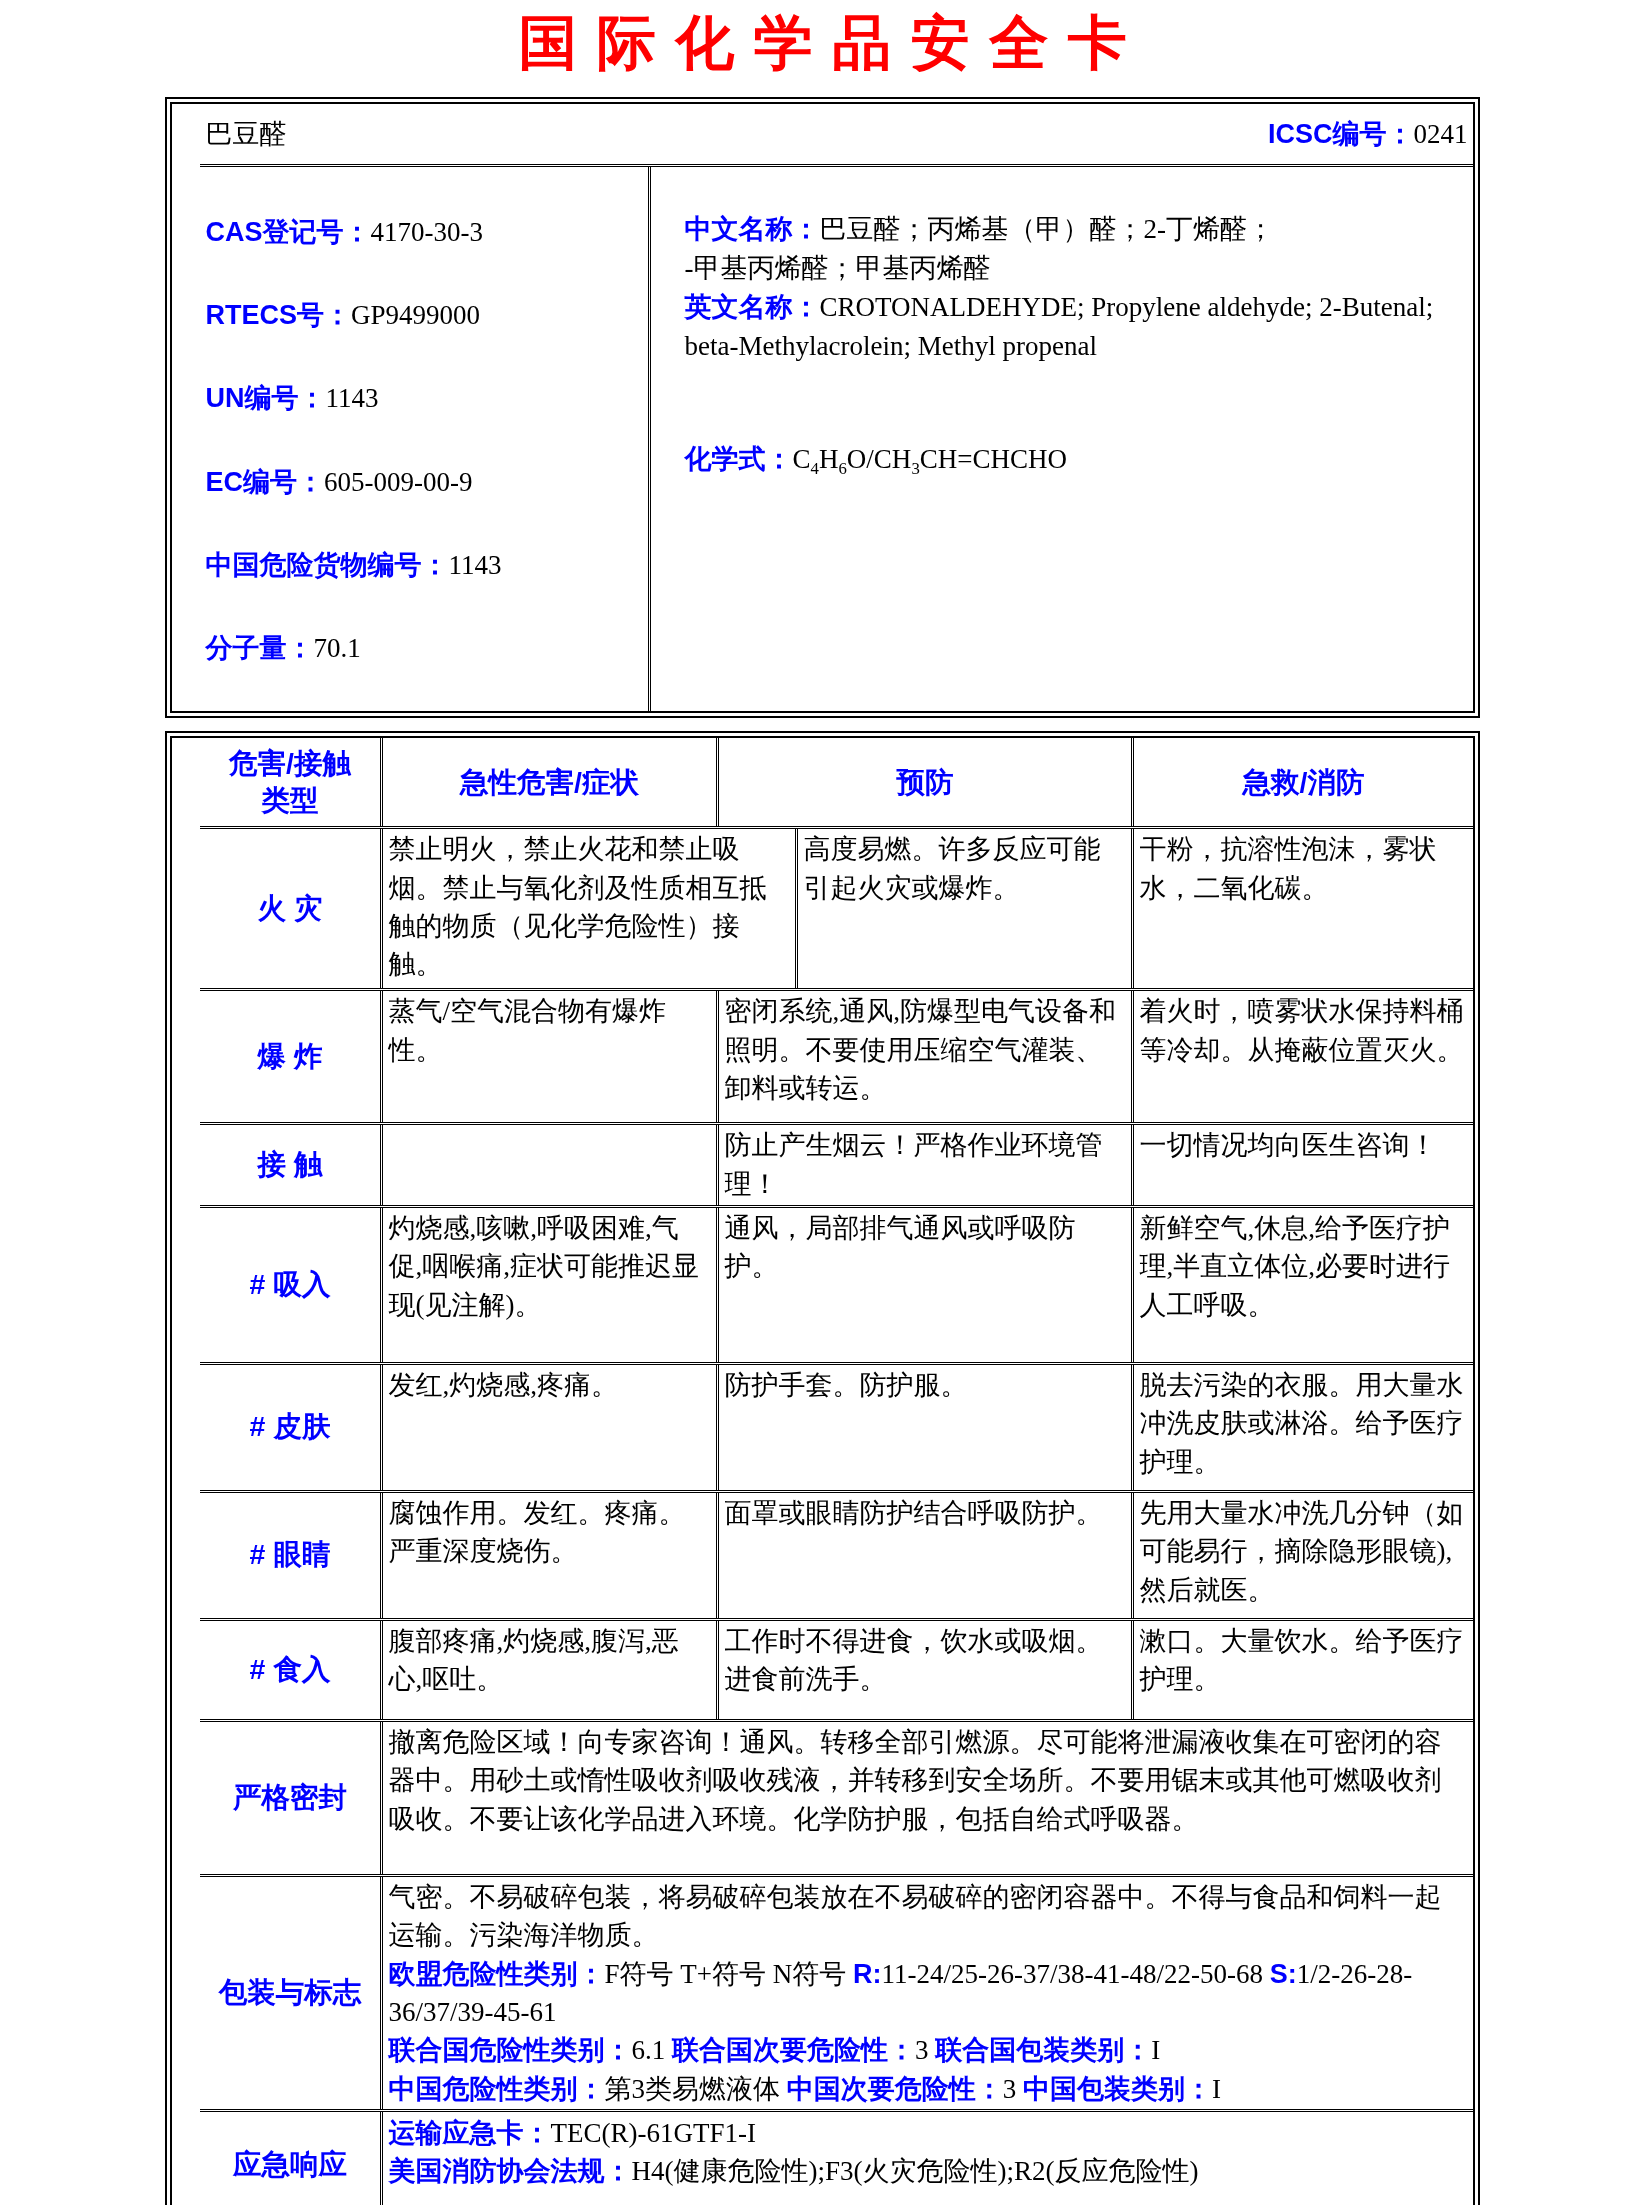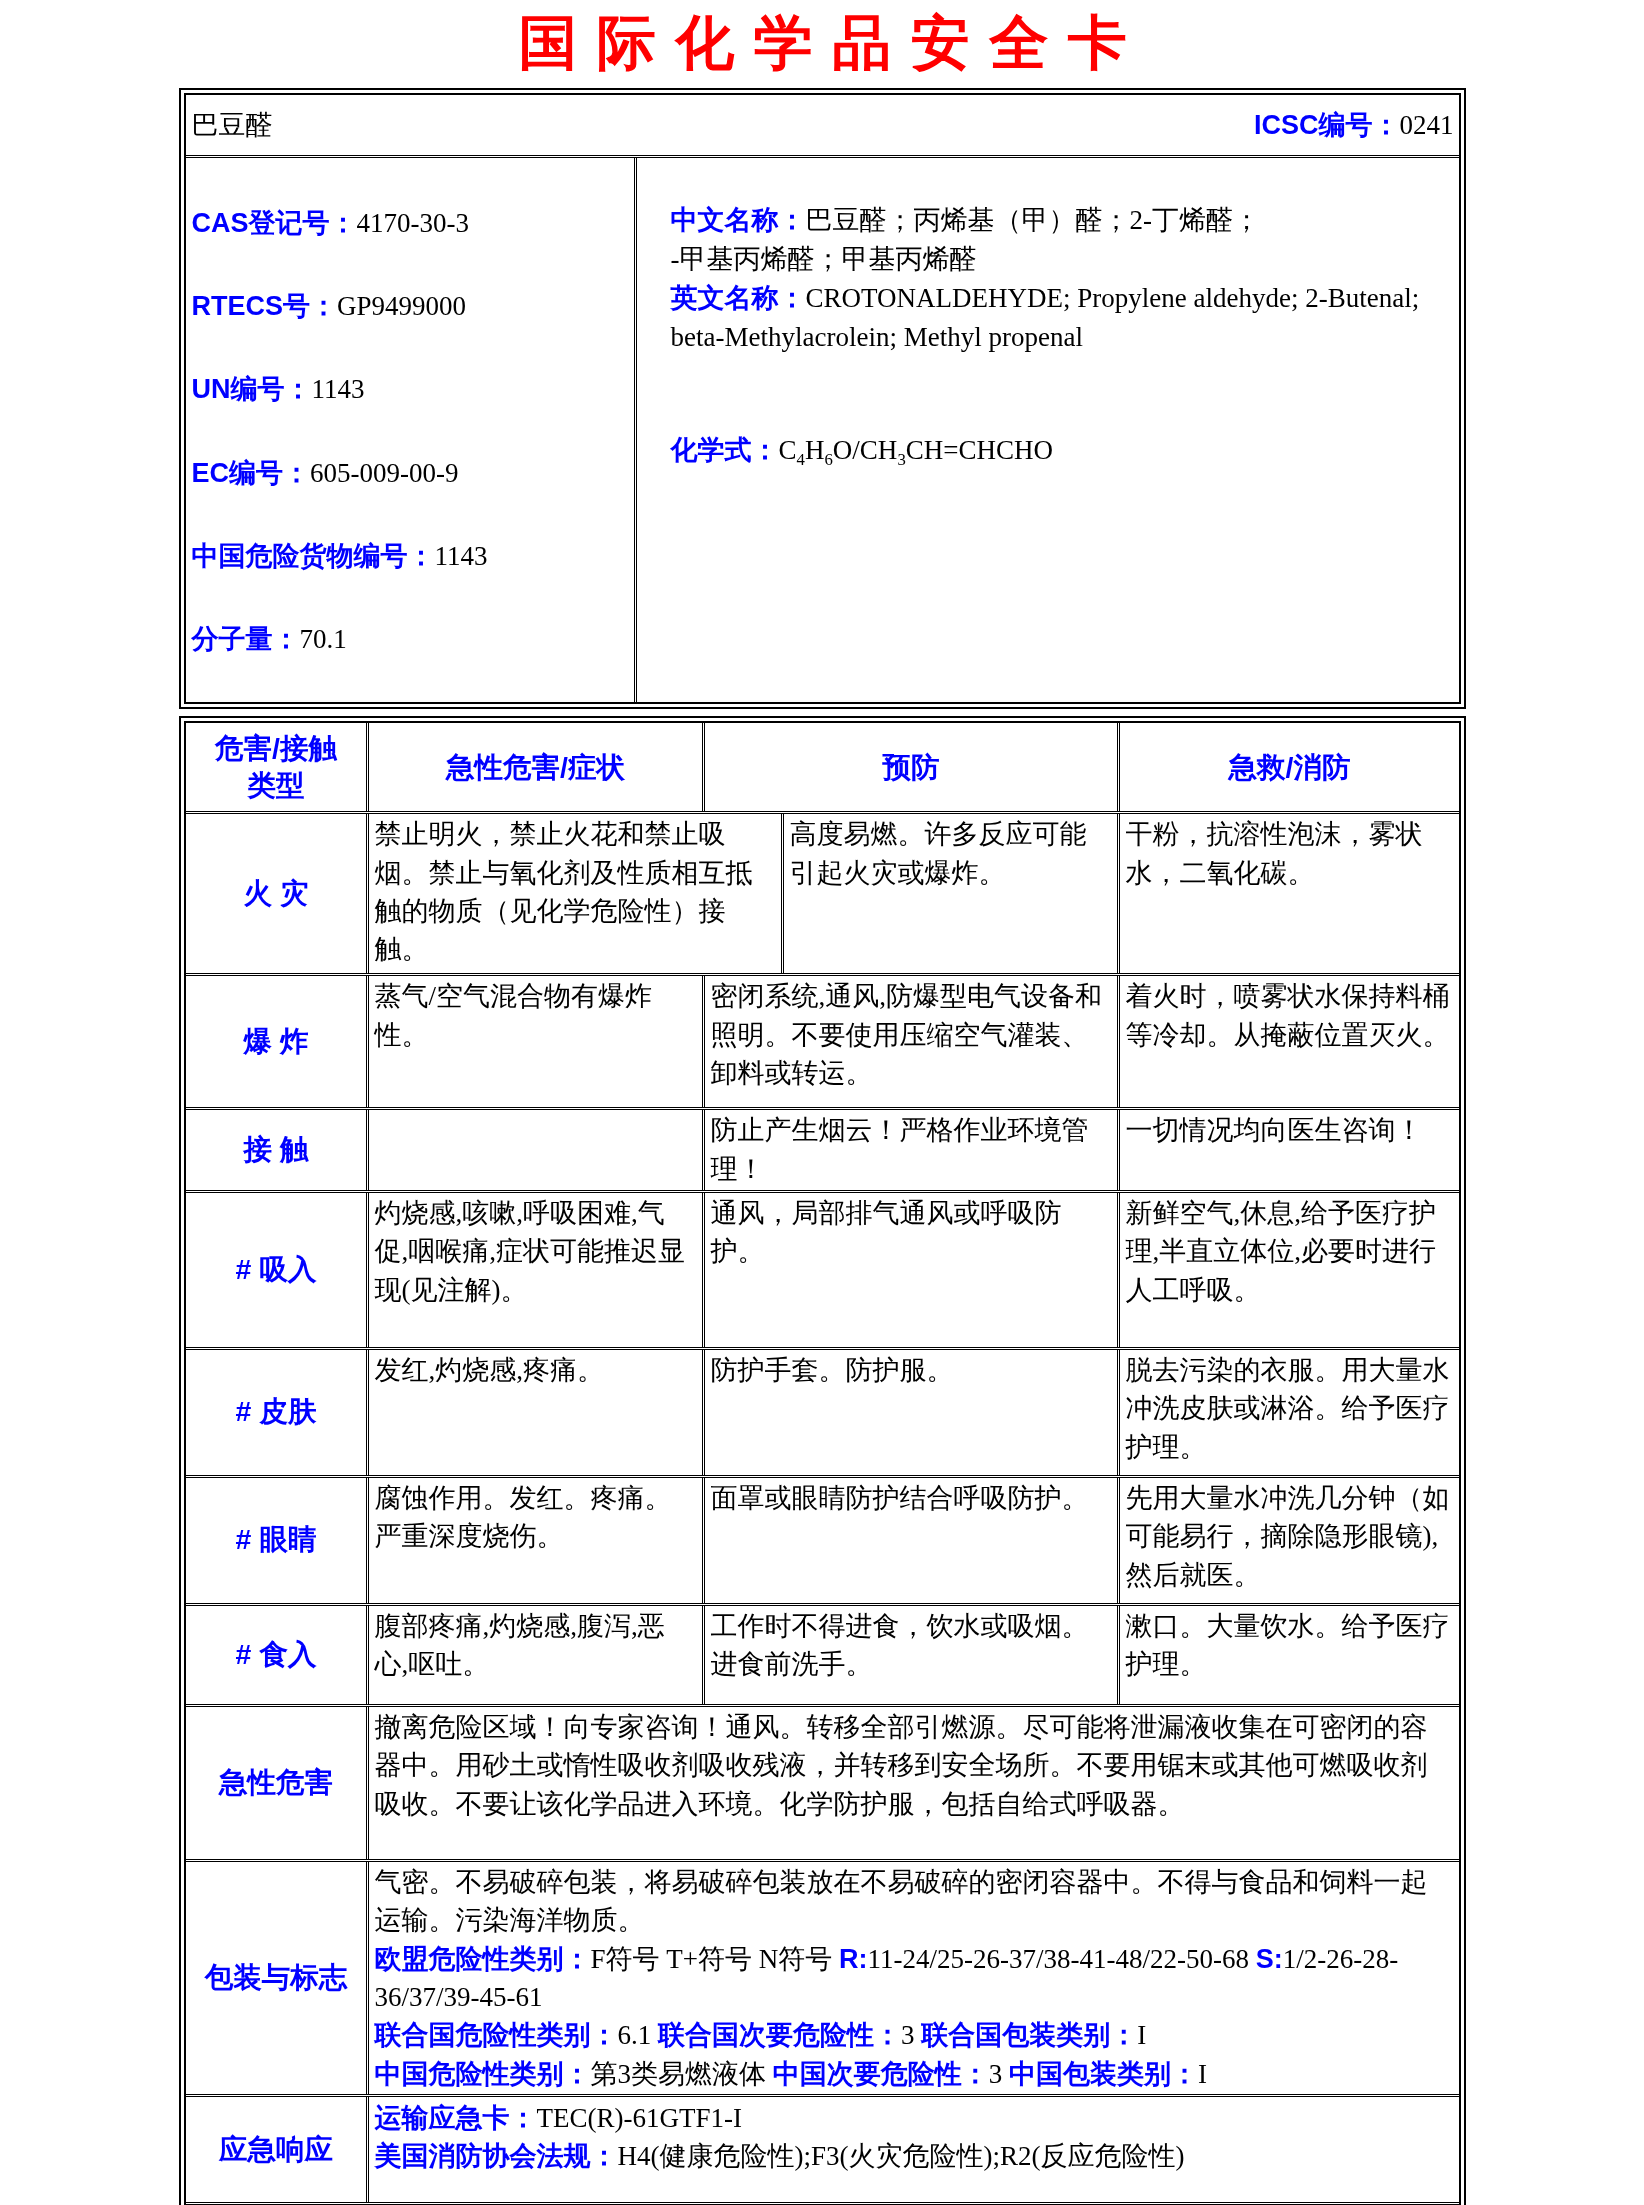--- a/index.html
+++ b/index.html
@@ -9,22 +9,23 @@
     font-size:27px;color:#000;line-height:1.42;
     -webkit-font-smoothing:antialiased;
   }
   .page-title{
     text-align:center;color:#ff0000;
     font-family:"Liberation Sans","DejaVu Sans",sans-serif;
     font-weight:bold;font-size:59px;letter-spacing:19.5px;
     padding:11px 0 8.3px 19.5px;line-height:1.1;
   }
   .tbl{
-    width:1273px;margin:4px auto;border:7px double #000;
+    width:1273px;margin:13px auto;border:7px double #000;
     background:#fff;
+    padding-left:28px;
   }
   .tbl2{margin-top:7px;}
   .row{display:flex;border-bottom:3.5px double #000;align-items:stretch;}
   .row:last-child{border-bottom:none;gap:28px;}
   .cell{
     border-right:3.5px double #000;padding:1.4px 5.6px;box-sizing:border-box;
     white-space:pre-line;overflow:hidden;
   }
   .cell:last-child{border-right:none;}
   .b,.lbl{
@@ -142,21 +143,21 @@
   </div>
 
   <div class="row" style="min-height:98px;">
     <div class="cell label-cell"># 食入</div>
     <div class="cell col-symptoms">腹部疼痛,灼烧感,腹泻,恶心,呕吐。</div>
     <div class="cell col-prevention">工作时不得进食，饮水或吸烟。进食前洗手。</div>
     <div class="cell col-response">漱口。大量饮水。给予医疗护理。</div>
   </div>
 
   <div class="row" style="min-height:152px;">
-    <div class="cell label-cell">急性危害</div>
+    <div class="cell label-cell">严格密封</div>
     <div class="cell col-wide">撤离危险区域！向专家咨询！通风。转移全部引燃源。尽可能将泄漏液收集在可密闭的容器中。用砂土或惰性吸收剂吸收残液，并转移到安全场所。不要用锯末或其他可燃吸收剂吸收。不要让该化学品进入环境。化学防护服，包括自给式呼吸器。</div>
   </div>
 
   <div class="row" style="min-height:184px;">
     <div class="cell label-cell">包装与标志</div>
     <div class="cell col-wide"><span>气密。不易破碎包装，将易破碎包装放在不易破碎的密闭容器中。不得与食品和饲料一起运输。污染海洋物质。</span><br><span class="b">欧盟危险性类别：</span><span>F符号 T+符号 N符号 </span><span class="b">R:</span><span>11-24/25-26-37/38-41-48/22-50-68 </span><span class="b">S:</span><span>1/2-26-28-36/37/39-45-61</span><br><span class="b">联合国危险性类别：</span><span>6.1 </span><span class="b">联合国次要危险性：</span><span>3 </span><span class="b">联合国包装类别：</span><span>I</span><br><span class="b">中国危险性类别：</span><span>第3类易燃液体 </span><span class="b">中国次要危险性：</span><span>3 </span><span class="b">中国包装类别：</span><span>I</span></div>
   </div>
 
   <div class="row" style="min-height:105px;">
     <div class="cell label-cell">应急响应</div>

